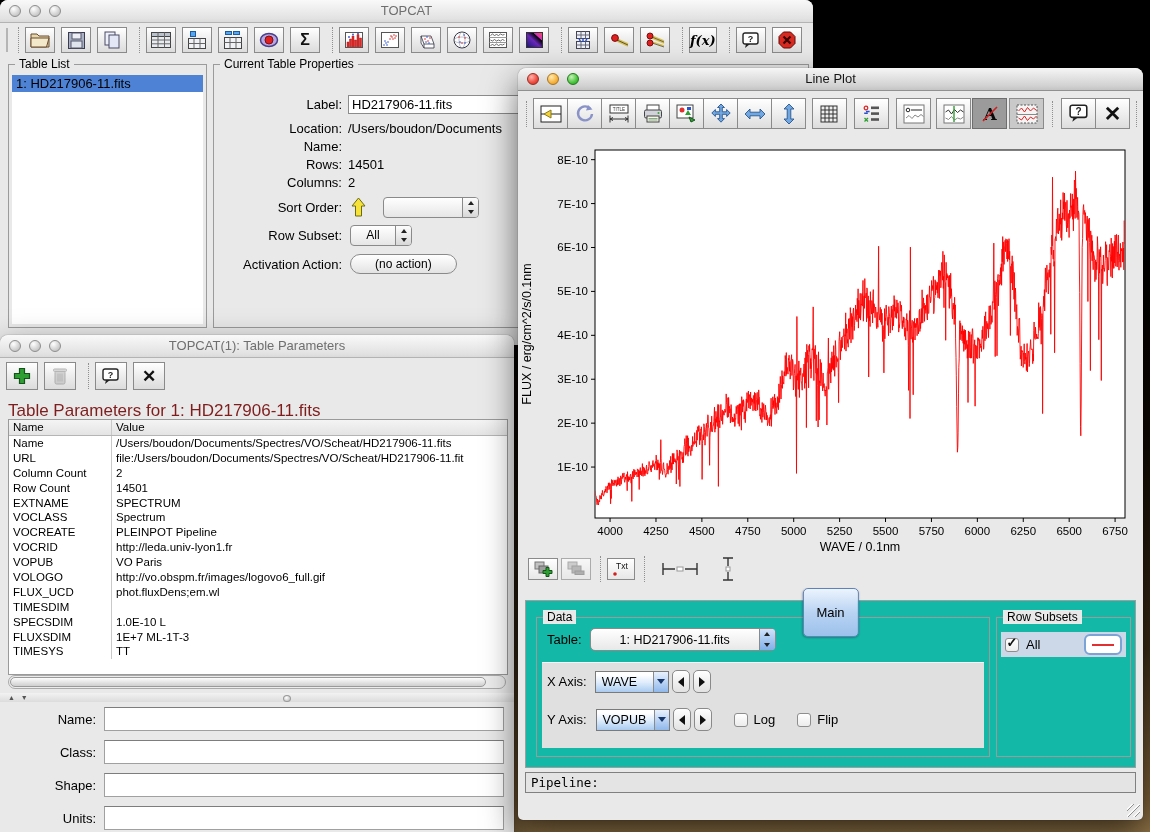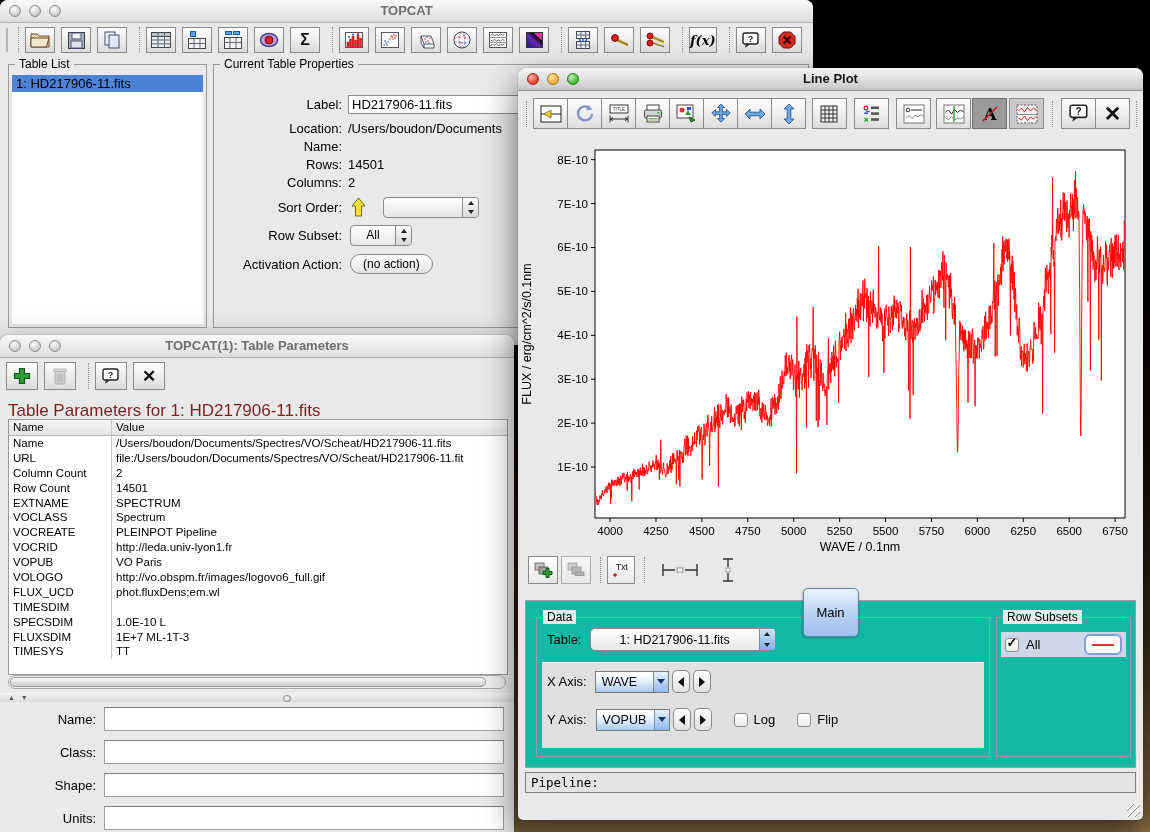--- a/index.html
+++ b/index.html
@@ -4,21 +4,21 @@
 <style>
   html,body{margin:0;padding:0;}
   body{
     width:1150px;height:832px;overflow:hidden;position:relative;
     background:linear-gradient(180deg,#000 0%,#000 28%,#100903 52%,#3b2c17 78%,#7e6139 96%,#8f7347 100%);
     font-family:"Liberation Sans",sans-serif;
     -webkit-font-smoothing:antialiased;
   }
   .window{position:absolute;background:#e9e9e9;box-shadow:0 14px 34px rgba(0,0,0,.6),0 0 1px rgba(0,0,0,.7);}
   .titlebar{height:22px;border-radius:8px 8px 0 0;position:relative;text-align:center;
-    font-size:13px;font-weight:bold;line-height:22px;
+    font-size:13px;font-weight:normal;line-height:22px;
     background:linear-gradient(#f6f6f6,#d2d2d2 80%,#c4c4c4);border-bottom:1px solid #909090;color:#161616;}
   .titlebar.inactive{background:linear-gradient(#f9f9f9,#e2e2e2 85%,#dadada);border-bottom:1px solid #b3b3b3;color:#6f6f6f;}
   .tl{position:absolute;top:5px;width:12px;height:12px;border-radius:50%;box-sizing:border-box;}
   .tl.p1{left:9px}.tl.p2{left:29px}.tl.p3{left:49px}
   .tl.gray{background:radial-gradient(circle at 35% 30%,#ffffff,#cdcdcd 65%,#b3b3b3);border:1px solid #8e8e8e;}
   .tl.red{background:radial-gradient(circle at 35% 30%,#ffb3ac,#ee4b3e 60%,#c33126);border:1px solid #9c2b22;}
   .tl.yel{background:radial-gradient(circle at 35% 30%,#ffe9b0,#f6b33c 60%,#dd9428);border:1px solid #a8741f;}
   .tl.grn{background:radial-gradient(circle at 35% 30%,#c8f2b8,#49c53c 60%,#2b9e23);border:1px solid #1f7a1a;}
 
   .toolbar{display:flex;align-items:center;padding:4px 6px;}
@@ -49,21 +49,21 @@
     background:linear-gradient(#ffffff,#e6e6e6);height:21px;box-sizing:border-box;position:relative;font-size:12px;}
   .combo .ctext{flex:1;text-align:center;padding:0 4px;}
   .stepper{width:15px;align-self:stretch;border-left:1px solid #8a8a8a;border-radius:0 3px 3px 0;
     background:linear-gradient(#fdfdfd,#d8d8d8);position:relative;flex:none;}
   .stepper.blue{background:linear-gradient(#cfe3fa,#7fb0ea);}
   .stepper:before,.stepper:after{content:"";position:absolute;left:50%;transform:translateX(-50%);
     border-left:3.5px solid transparent;border-right:3.5px solid transparent;}
   .stepper:before{top:3px;border-bottom:4px solid #222;}
   .stepper:after{bottom:3px;border-top:4px solid #222;}
   .pillbtn{display:inline-block;border:1px solid #8a8a8a;border-radius:10px;background:linear-gradient(#ffffff,#e3e3e3);
-    font-size:12px;padding:2px 12px;color:#000;}
+    font-size:12px;padding:2px 24px;color:#000;}
 
   
   #params-win{left:0;top:335px;width:514px;height:510px;border-radius:8px 8px 0 0;z-index:2;}
   #params-heading{position:absolute;left:8px;top:66px;font-size:17px;color:#7f1d1d;}
   #ptable{position:absolute;left:8px;top:84px;width:498px;height:254px;background:#fff;border:1px solid #9a9a9a;
     overflow:hidden;font-size:11.5px;}
   .phead{display:flex;background:linear-gradient(#f4f4f4,#e4e4e4);border-bottom:1px solid #b5b5b5;height:15px;line-height:15px;}
   .phead .pcell{font-weight:normal;color:#000;}
   .pcell{padding:0 4px;box-sizing:border-box;white-space:nowrap;overflow:hidden;}
   .pcell.key{width:103px;flex:none;border-right:1px solid #c9c9c9;}
@@ -86,21 +86,21 @@
   #plot-win{left:518px;top:68px;width:625px;height:752px;border-radius:8px 8px 5px 5px;z-index:3;}
   .tbtn2{width:35px;height:31px;background:linear-gradient(#ffffff,#ebebeb 60%,#dddddd);border:1px solid #8a8a8a;
     display:flex;align-items:center;justify-content:center;box-sizing:border-box;flex:none;}
   .tg2{display:flex;}
   .tg2 .tbtn2{margin-left:-1px;}
   .tg2 .tbtn2:first-child{margin-left:0;}
   .tbtn2.pressed{background:#9b9b9b;border-color:#6e6e6e;}
   .tbtn2.pressed2{background:#c9c9c9;}
   #plot-svg{position:absolute;left:0;top:74px;}
   #sub-toolbar{position:absolute;left:10px;top:488px;display:flex;align-items:center;}
-  .sbtn{width:30px;height:28px;background:linear-gradient(#ffffff,#e7e7e7);border:1px solid #8a8a8a;
+  .sbtn{width:30px;height:22px;background:linear-gradient(#ffffff,#e7e7e7);border:1px solid #8a8a8a;
     display:flex;align-items:center;justify-content:center;box-sizing:border-box;margin-right:3px;}
   .sbtn.disabled{opacity:.65;}
   #main-tab{position:absolute;left:50%;transform:translateX(-50%);top:520px;z-index:5;
     border:1px solid #5f82b8;border-radius:5px;background:linear-gradient(#ecf4fe,#b9d3f2 50%,#9cc1ec);
     font-size:13px;padding:16px 13px;color:#000;box-shadow:0 1px 2px rgba(0,0,0,.25);}
   #ctl-panel{position:absolute;left:7px;right:7px;top:532px;height:166px;border:1px solid #9e9e9e;background:#14b8a6;}
   #data-box{left:10px;top:16px;width:452px;height:138px;}
   #subsets-box{left:470px;top:16px;width:133px;height:138px;}
   .dg-row{position:absolute;display:flex;align-items:center;font-size:13px;}
   .inset{position:absolute;left:5px;right:5px;top:44px;bottom:8px;background:#e0e0e0;border-top:1px solid #f6f6f6;}

